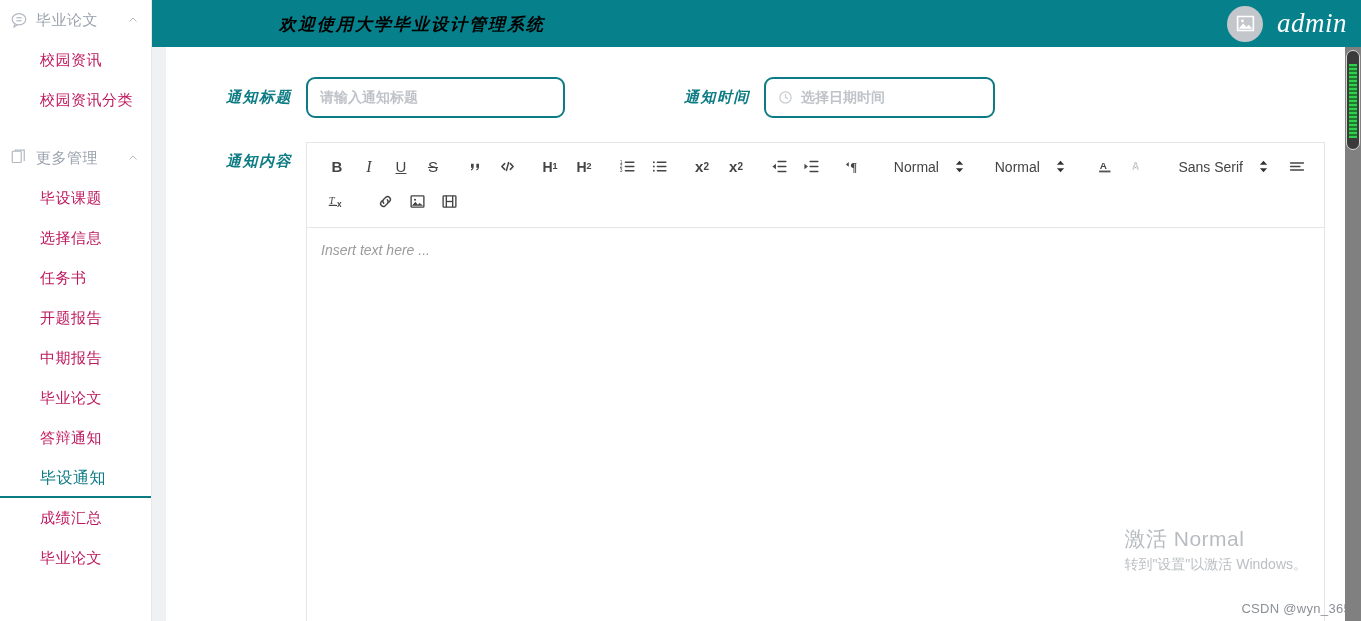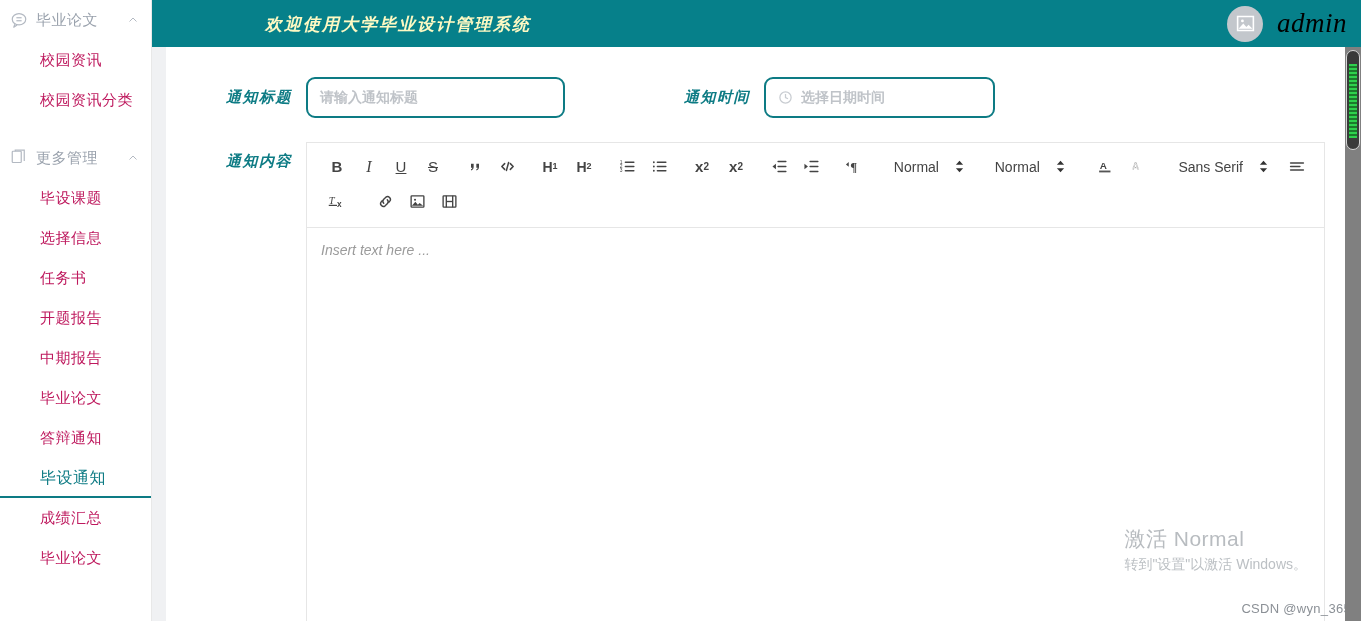--- a/index.html
+++ b/index.html
@@ -75,24 +75,24 @@
   }
   .topbar {
     height: 47px;
     background: #06808a;
     display: flex;
     align-items: center;
     position: relative;
   }
   .topbar-title {
     position: absolute;
-    left: 113px;
+    left: 127px;
     top: 50%;
     transform: translateY(-50%);
-    color: #fef9c3;
+    color: #000000;
     font-family: "Liberation Serif", serif;
     font-size: 17px;
     font-weight: 700;
     letter-spacing: 2px;
     font-style: italic;
   }
   .topbar-right {
     position: absolute;
     right: 14px; top: 50%;
     transform: translateY(-50%);
@@ -101,21 +101,21 @@
   .avatar {
     width: 36px; height: 36px;
     border-radius: 50%;
     background: #c3c7cc;
     display: flex; align-items: center; justify-content: center;
     color: #ffffff;
   }
   .avatar svg { display: block; width: 21px; height: 21px; }
   .username {
     margin-left: 14px;
-    color: #000000;
+    color: #ffffff;
     font-family: "Liberation Serif", serif;
     font-style: italic;
     font-size: 27px;
     letter-spacing: .5px;
   }
 
   .content-wrap {
     position: absolute;
     left: 0; top: 47px; right: 0; bottom: 0;
     background: #f0f1f3;

